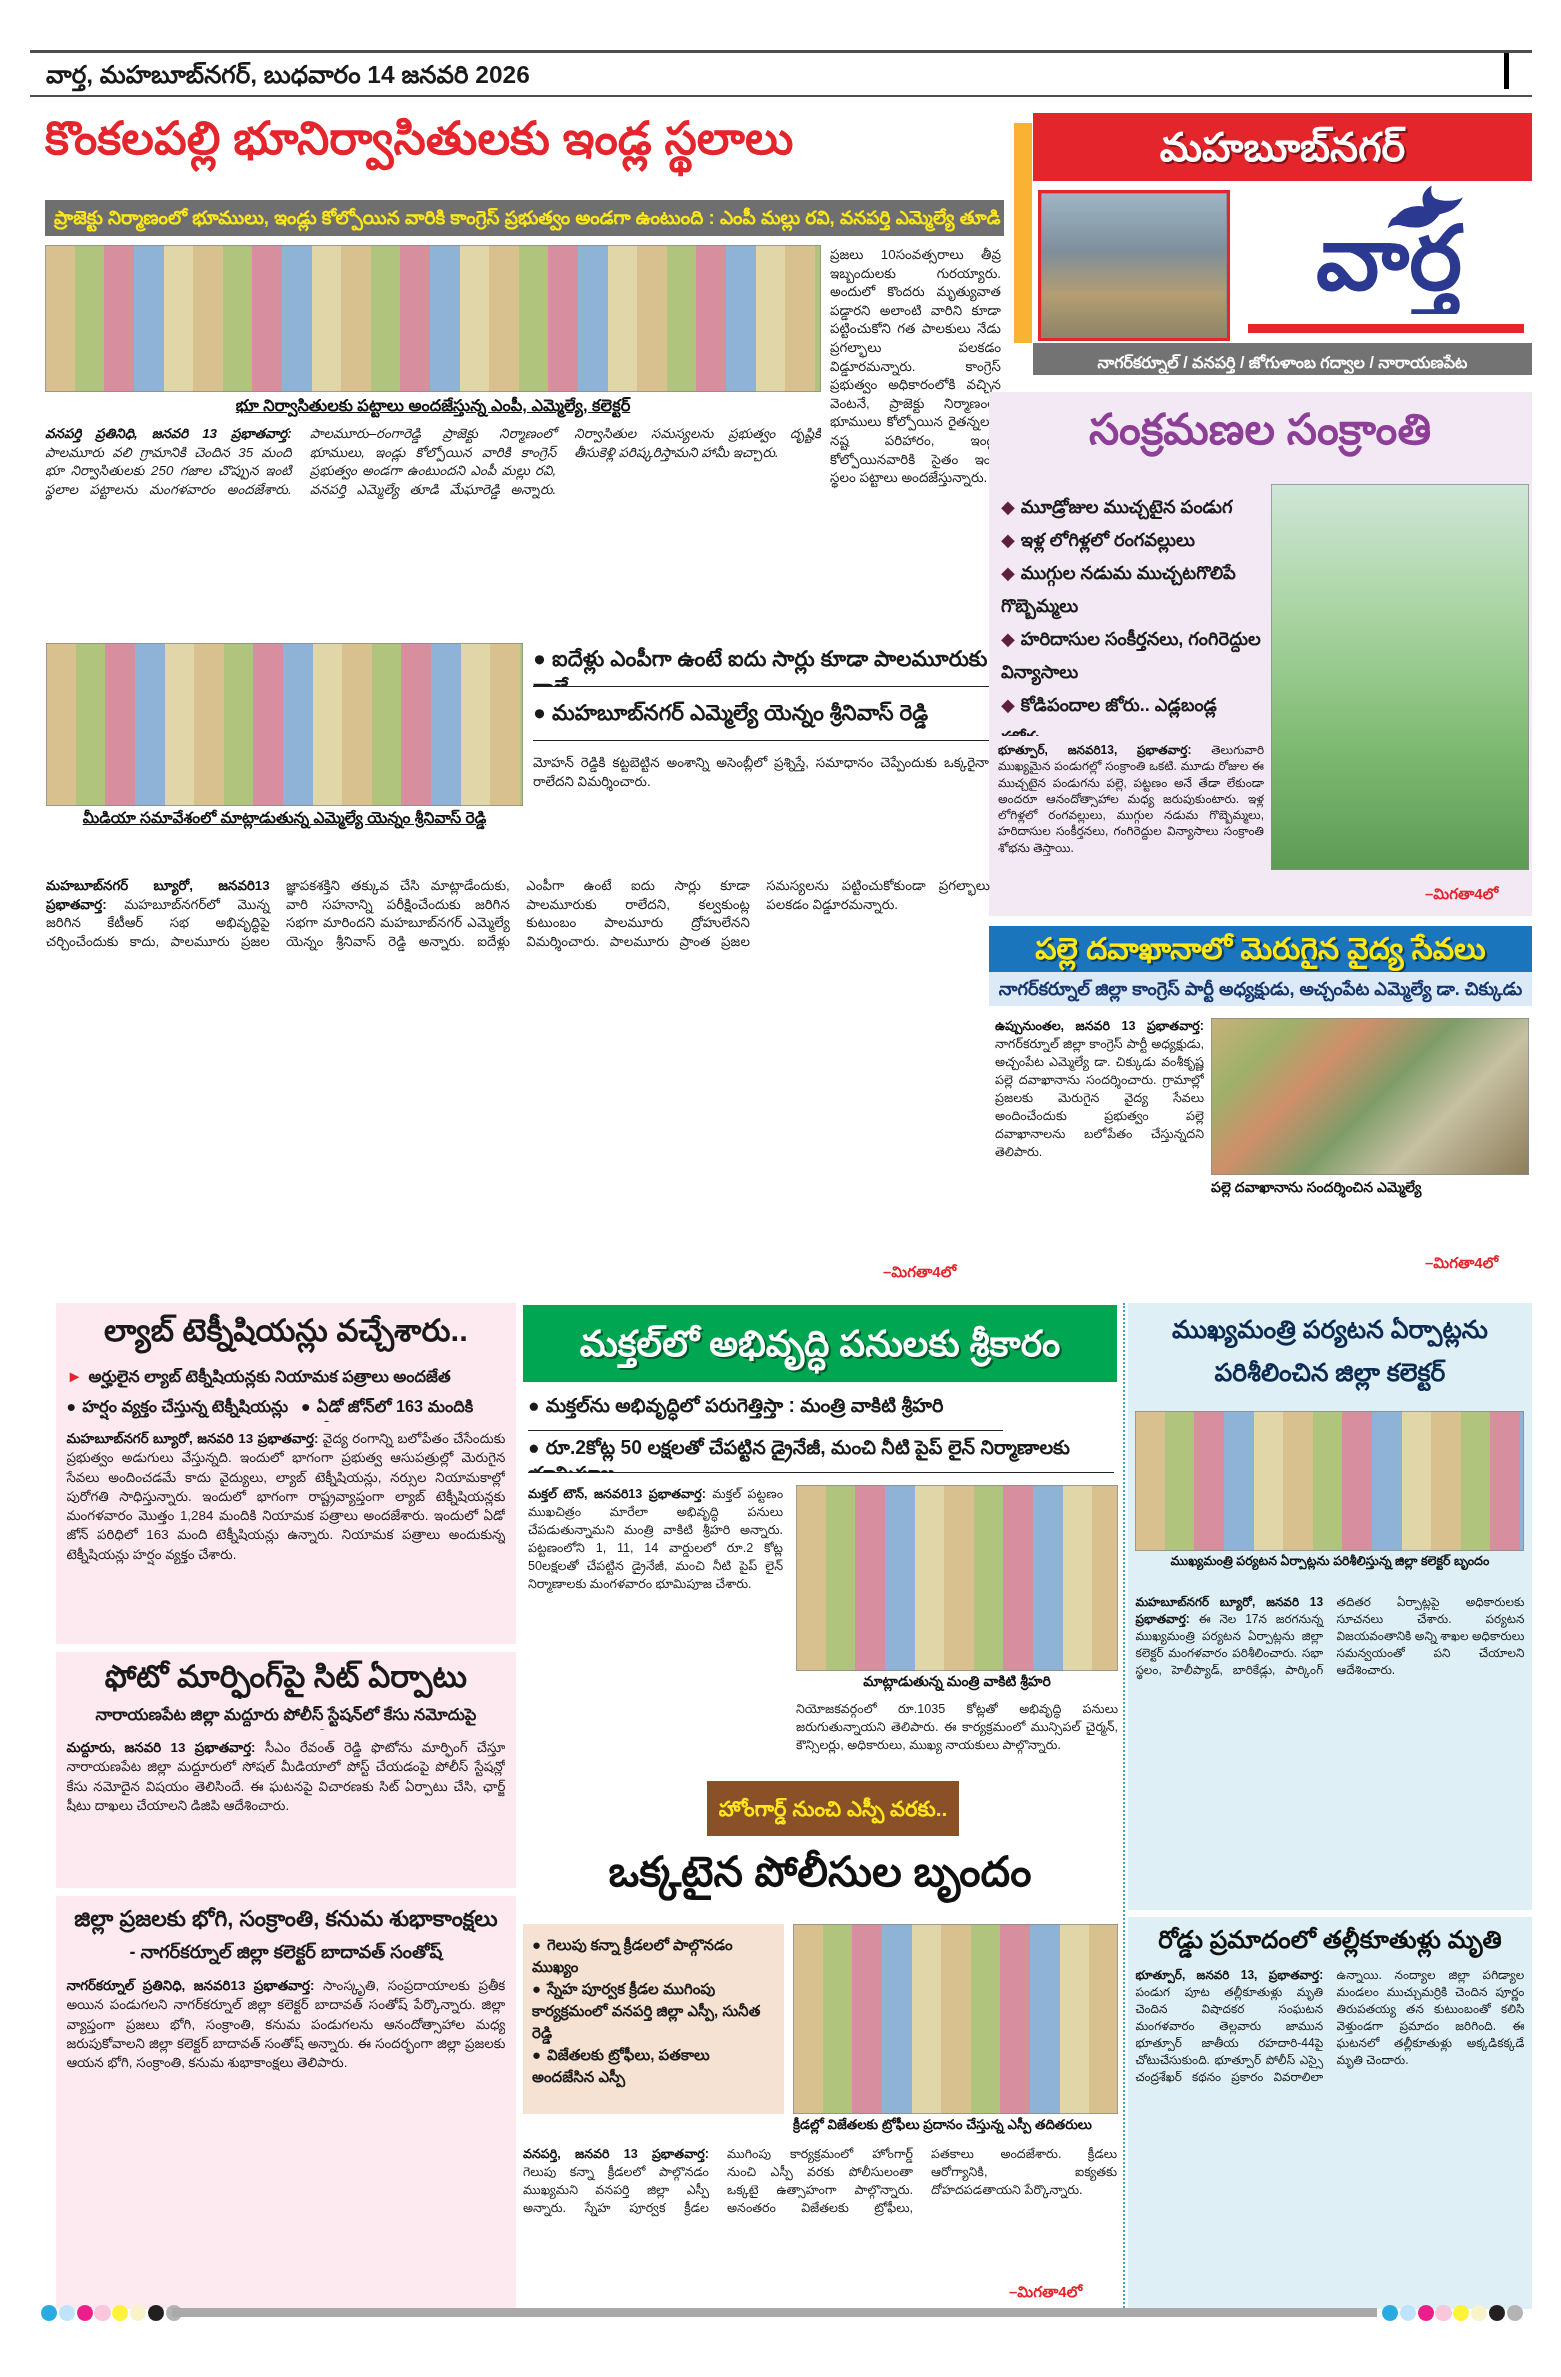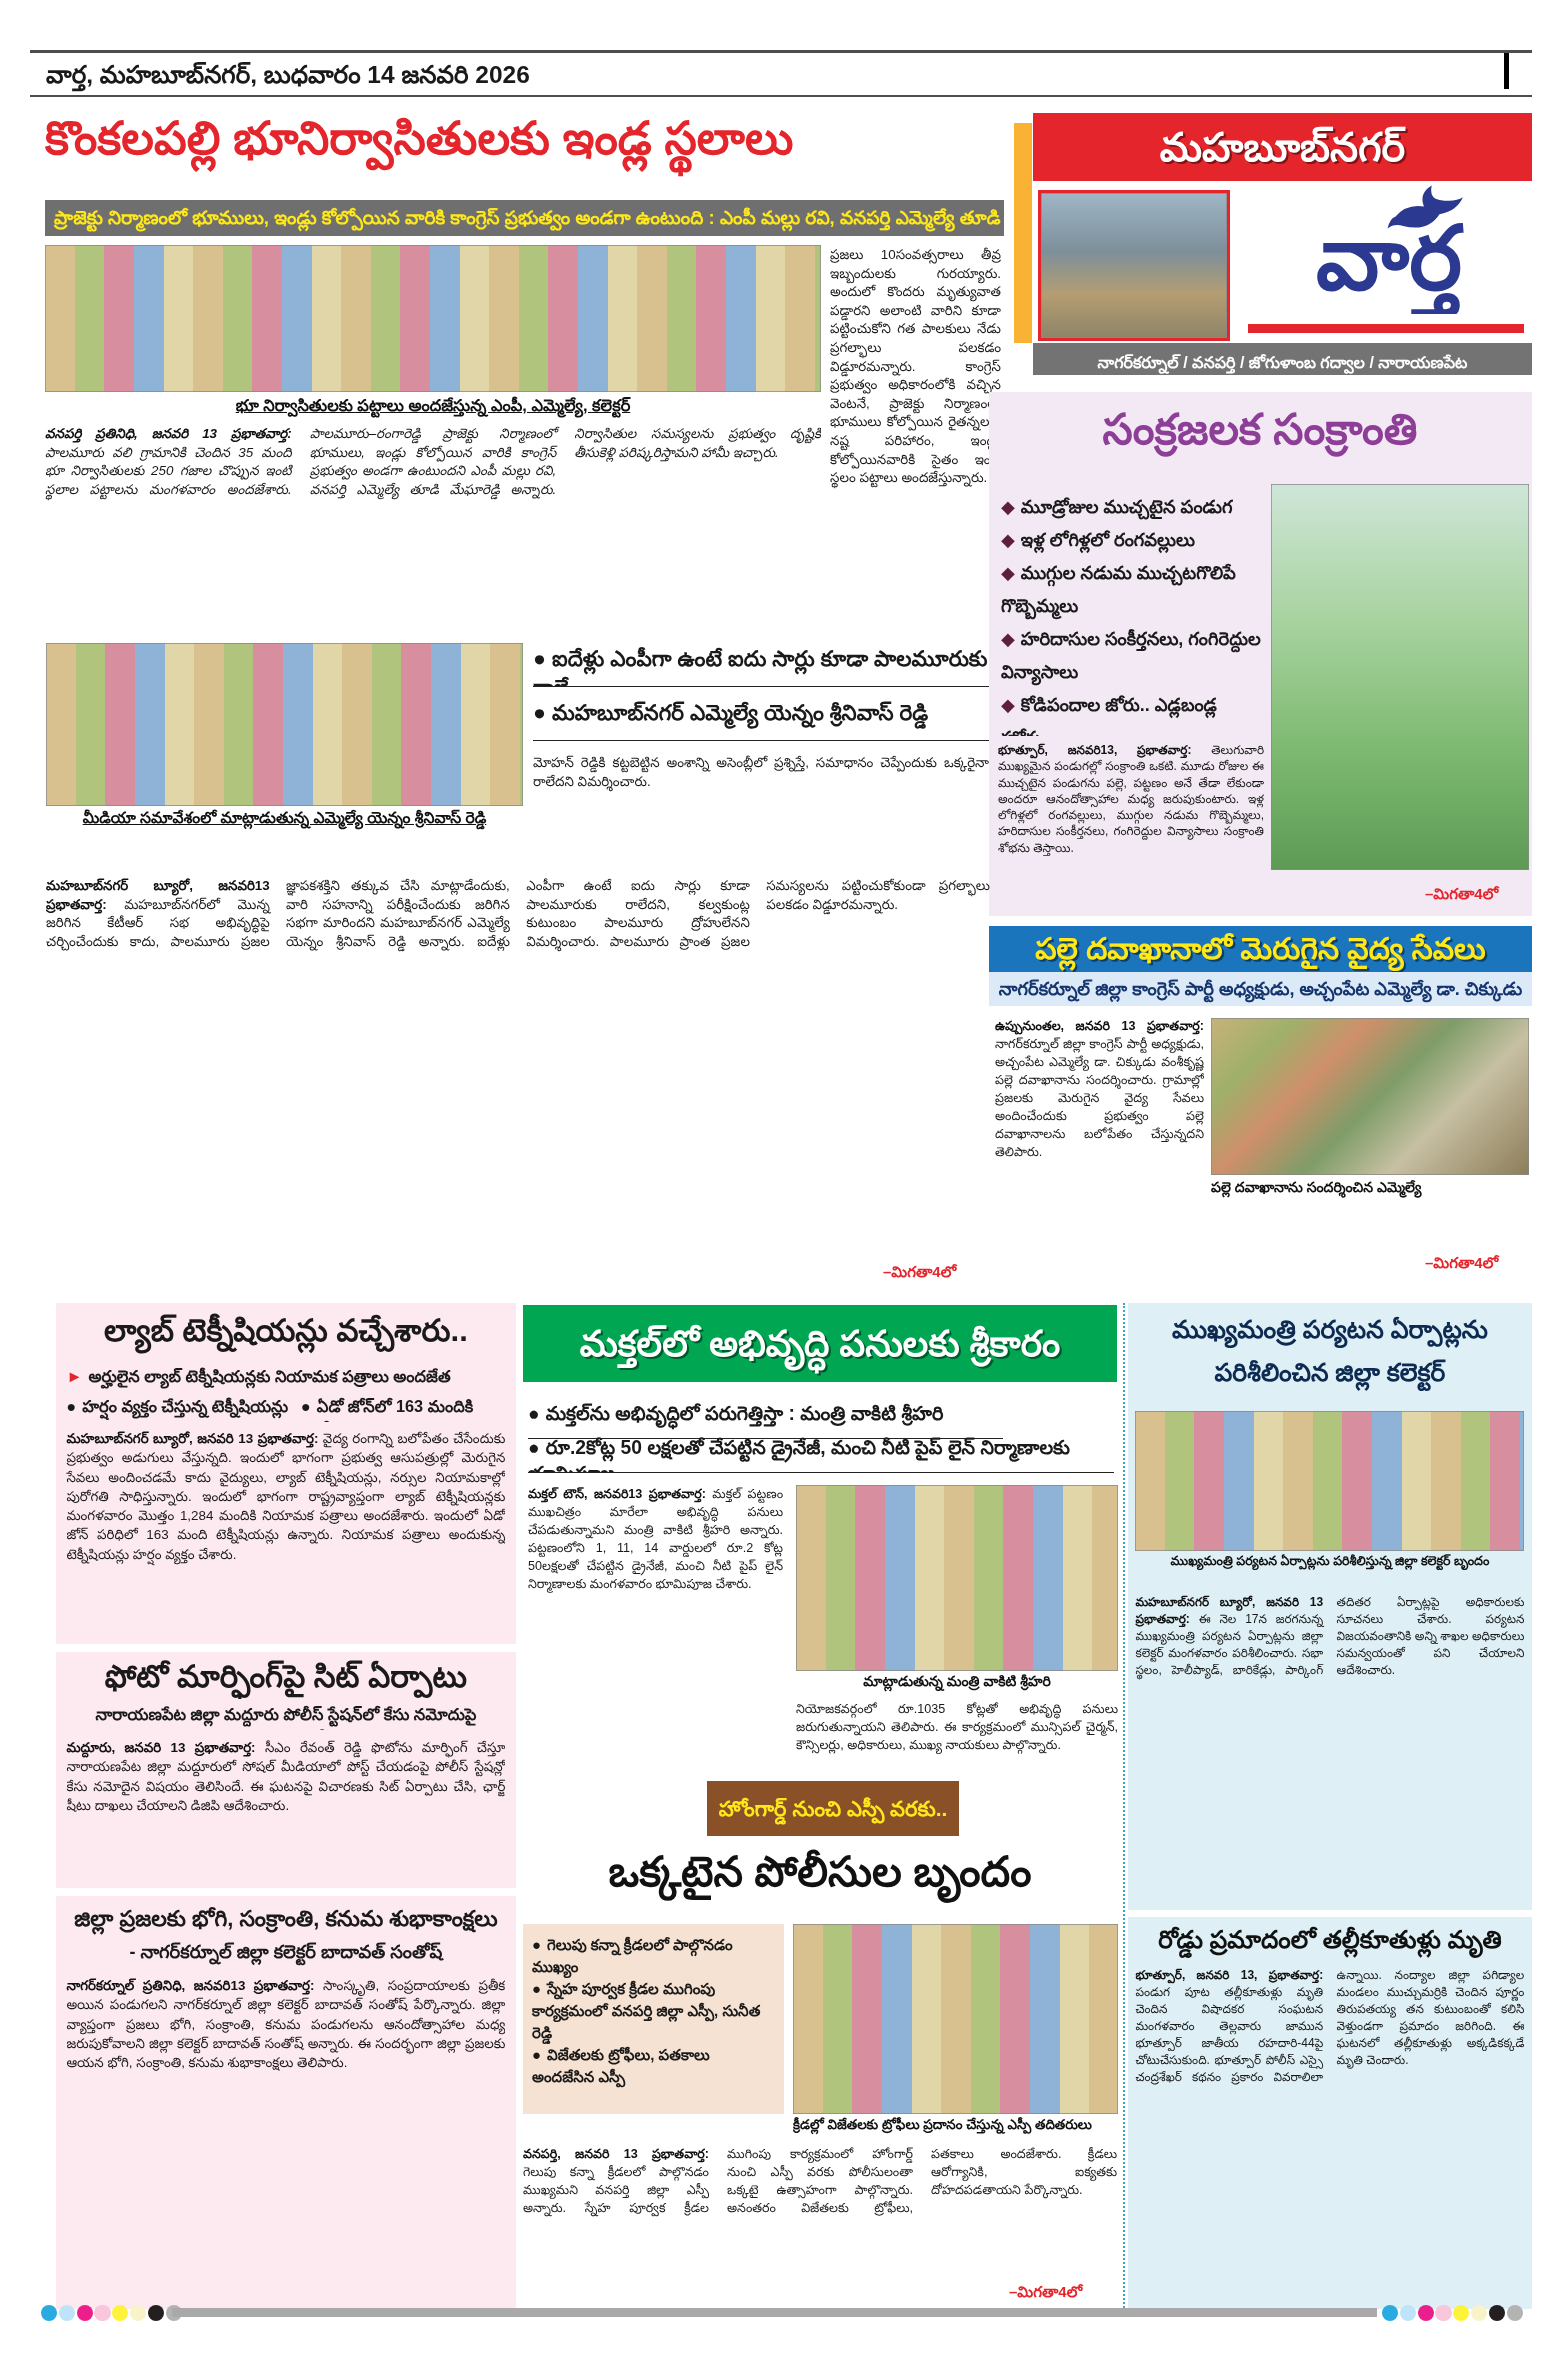--- a/index.html
+++ b/index.html
@@ -64,21 +64,21 @@
             <path d="M8 26 Q16 16 30 18 Q26 8 36 2 Q34 12 42 13 Q54 15 60 11 Q55 22 42 24 Q33 38 14 33 Q7 31 2 35 Q4 27 8 26 Z" fill="#2b3990"></path>
           </svg>
       </div>
       <div class="abs bold" style="left:215px;top:22px;width:282px;height:111px;color:#2b3990;font-size:89px;line-height:111px;text-align:center;">వార్త</div>
       <div class="abs" style="left:215px;top:143px;width:276px;height:9px;background:#e4252b;"></div>
     </div>
     <div class="abs bold center" style="left:0;top:230px;width:499px;height:32px;background:#737373;color:#fff;font-size:16px;line-height:39px;">నాగర్‌కర్నూల్ / వనపర్తి / జోగుళాంబ గద్వాల / నారాయణపేట</div>
   </div>
 
   <div class="abs" style="left:989px;top:392px;width:543px;height:524px;background:#f3e9f4;"></div>
-  <div class="abs bold center" style="left:993px;top:405px;width:534px;height:74px;font-size:43px;color:#8d3f98;">సంక్రజలక సంక్రాంతి</div>
+  <div class="abs bold center" style="left:993px;top:405px;width:534px;height:74px;font-size:43px;color:#8d3f98;">సంక్రమణల సంక్రాంతి</div>
   <div class="abs" style="left:1001px;top:491px;width:261px;height:245px;font-size:18px;font-weight:bold;line-height:33px;">
     <div><span class="diamond">◆</span><span>మూడ్రోజుల ముచ్చటైన పండుగ</span></div>
     <div><span class="diamond">◆</span><span>ఇళ్ల లోగిళ్లలో రంగవల్లులు</span></div>
     <div><span class="diamond">◆</span><span>ముగ్గుల నడుమ ముచ్చటగొలిపే గొబ్బెమ్మలు</span></div>
     <div><span class="diamond">◆</span><span>హరిదాసుల సంకీర్తనలు, గంగిరెద్దుల విన్యాసాలు</span></div>
     <div><span class="diamond">◆</span><span>కోడిపందాల జోరు.. ఎడ్లబండ్ల హోరు</span></div>
     <div class="redtxt"><span class="diamond redtxt">◆</span><span>సంక్రాంతి పండుగ భోగి నేడు</span></div>
   </div>
   <div class="abs photo green" style="left:1271px;top:484px;width:258px;height:386px;"></div>
   <div class="abs just" style="left:998px;top:742px;width:266px;height:160px;font-size:12px;line-height:16.3px;">
@@ -133,21 +133,21 @@
   <div class="abs" style="left:56px;top:1896px;width:460px;height:413px;background:#fdeaf0;">
     <div class="abs bold center" style="left:7.4px;top:10.4px;width:445px;height:33px;font-size:22px;">జిల్లా ప్రజలకు భోగి, సంక్రాంతి, కనుమ శుభాకాంక్షలు</div>
     <div class="abs bold center" style="left:7.4px;top:46px;width:445px;height:25px;font-size:18px;">- నాగర్‌కర్నూల్ జిల్లా కలెక్టర్ బాదావత్ సంతోష్</div>
     <div class="abs just" style="left:10.4px;top:80px;width:439px;height:321px;font-size:13.4px;line-height:19.3px;">
       <span class="byline">నాగర్‌కర్నూల్ ప్రతినిధి, జనవరి13 ప్రభాతవార్త:</span>
       <span>సాంస్కృతి, సంప్రదాయాలకు ప్రతీక అయిన పండుగలని నాగర్‌కర్నూల్ జిల్లా కలెక్టర్ బాదావత్ సంతోష్ పేర్కొన్నారు. జిల్లా వ్యాప్తంగా ప్రజలు భోగి, సంక్రాంతి, కనుమ పండుగలను ఆనందోత్సాహాల మధ్య జరుపుకోవాలని జిల్లా కలెక్టర్ బాదావత్ సంతోష్ అన్నారు. ఈ సందర్భంగా జిల్లా ప్రజలకు ఆయన భోగి, సంక్రాంతి, కనుమ శుభాకాంక్షలు తెలిపారు.</span>
     </div>
   </div>
 
   <div class="abs banner-shadow bold center" style="left:523px;top:1305px;width:594px;height:77px;background:#00a651;color:#fff;font-size:36px;line-height:77px;">మక్తల్‌లో అభివృద్ధి పనులకు శ్రీకారం</div>
-  <div class="abs bold ul-line" style="left:528px;top:1395px;width:475px;height:30px;font-size:19.3px;margin-top:8px;"><span class="bullet-dot">●</span><span>మక్తల్‌ను అభివృద్ధిలో పరుగెత్తిస్తా : మంత్రి వాకిటి శ్రీహరి</span></div>
+  <div class="abs bold ul-line" style="left:528px;top:1395px;width:475px;height:30px;font-size:19.3px;"><span class="bullet-dot">●</span><span>మక్తల్‌ను అభివృద్ధిలో పరుగెత్తిస్తా : మంత్రి వాకిటి శ్రీహరి</span></div>
   <div class="abs bold ul-line" style="left:528px;top:1437px;width:586px;height:30px;font-size:19.3px;"><span class="bullet-dot">●</span><span>రూ.2కోట్ల 50 లక్షలతో చేపట్టిన డ్రైనేజీ, మంచి నీటి పైప్ లైన్ నిర్మాణాలకు భూమిపూజ</span></div>
   <div class="abs just" style="left:528px;top:1485px;width:255px;height:289px;font-size:12.6px;line-height:18px;">
     <span class="byline">మక్తల్ టౌన్, జనవరి13 ప్రభాతవార్త:</span>
     <span>మక్తల్ పట్టణం ముఖచిత్రం మారేలా అభివృద్ధి పనులు చేపడుతున్నామని మంత్రి వాకిటి శ్రీహరి అన్నారు. పట్టణంలోని 1, 11, 14 వార్డులలో రూ.2 కోట్ల 50లక్షలతో చేపట్టిన డ్రైనేజీ, మంచి నీటి పైప్ లైన్ నిర్మాణాలకు మంగళవారం భూమిపూజ చేశారు.</span>
   </div>
   <div class="abs photo crowd" style="left:796px;top:1485px;width:322px;height:186px;"></div>
   <div class="abs caption center" style="left:796px;top:1673px;width:322px;height:21px;font-size:14px;">మాట్లాడుతున్న మంత్రి వాకిటి శ్రీహరి</div>
   <div class="abs just" style="left:796px;top:1700px;width:322px;height:74px;font-size:12.6px;line-height:18px;">నియోజకవర్గంలో రూ.1035 కోట్లతో అభివృద్ధి పనులు జరుగుతున్నాయని తెలిపారు. ఈ కార్యక్రమంలో మున్సిపల్ చైర్మన్, కౌన్సిలర్లు, అధికారులు, ముఖ్య నాయకులు పాల్గొన్నారు.</div>
 
   <div class="abs bold center" style="left:707px;top:1781px;width:252px;height:55px;background:#8a5129;color:#ffe81a;font-size:21px;line-height:55px;">హోంగార్డ్ నుంచి ఎస్పీ వరకు..</div>

